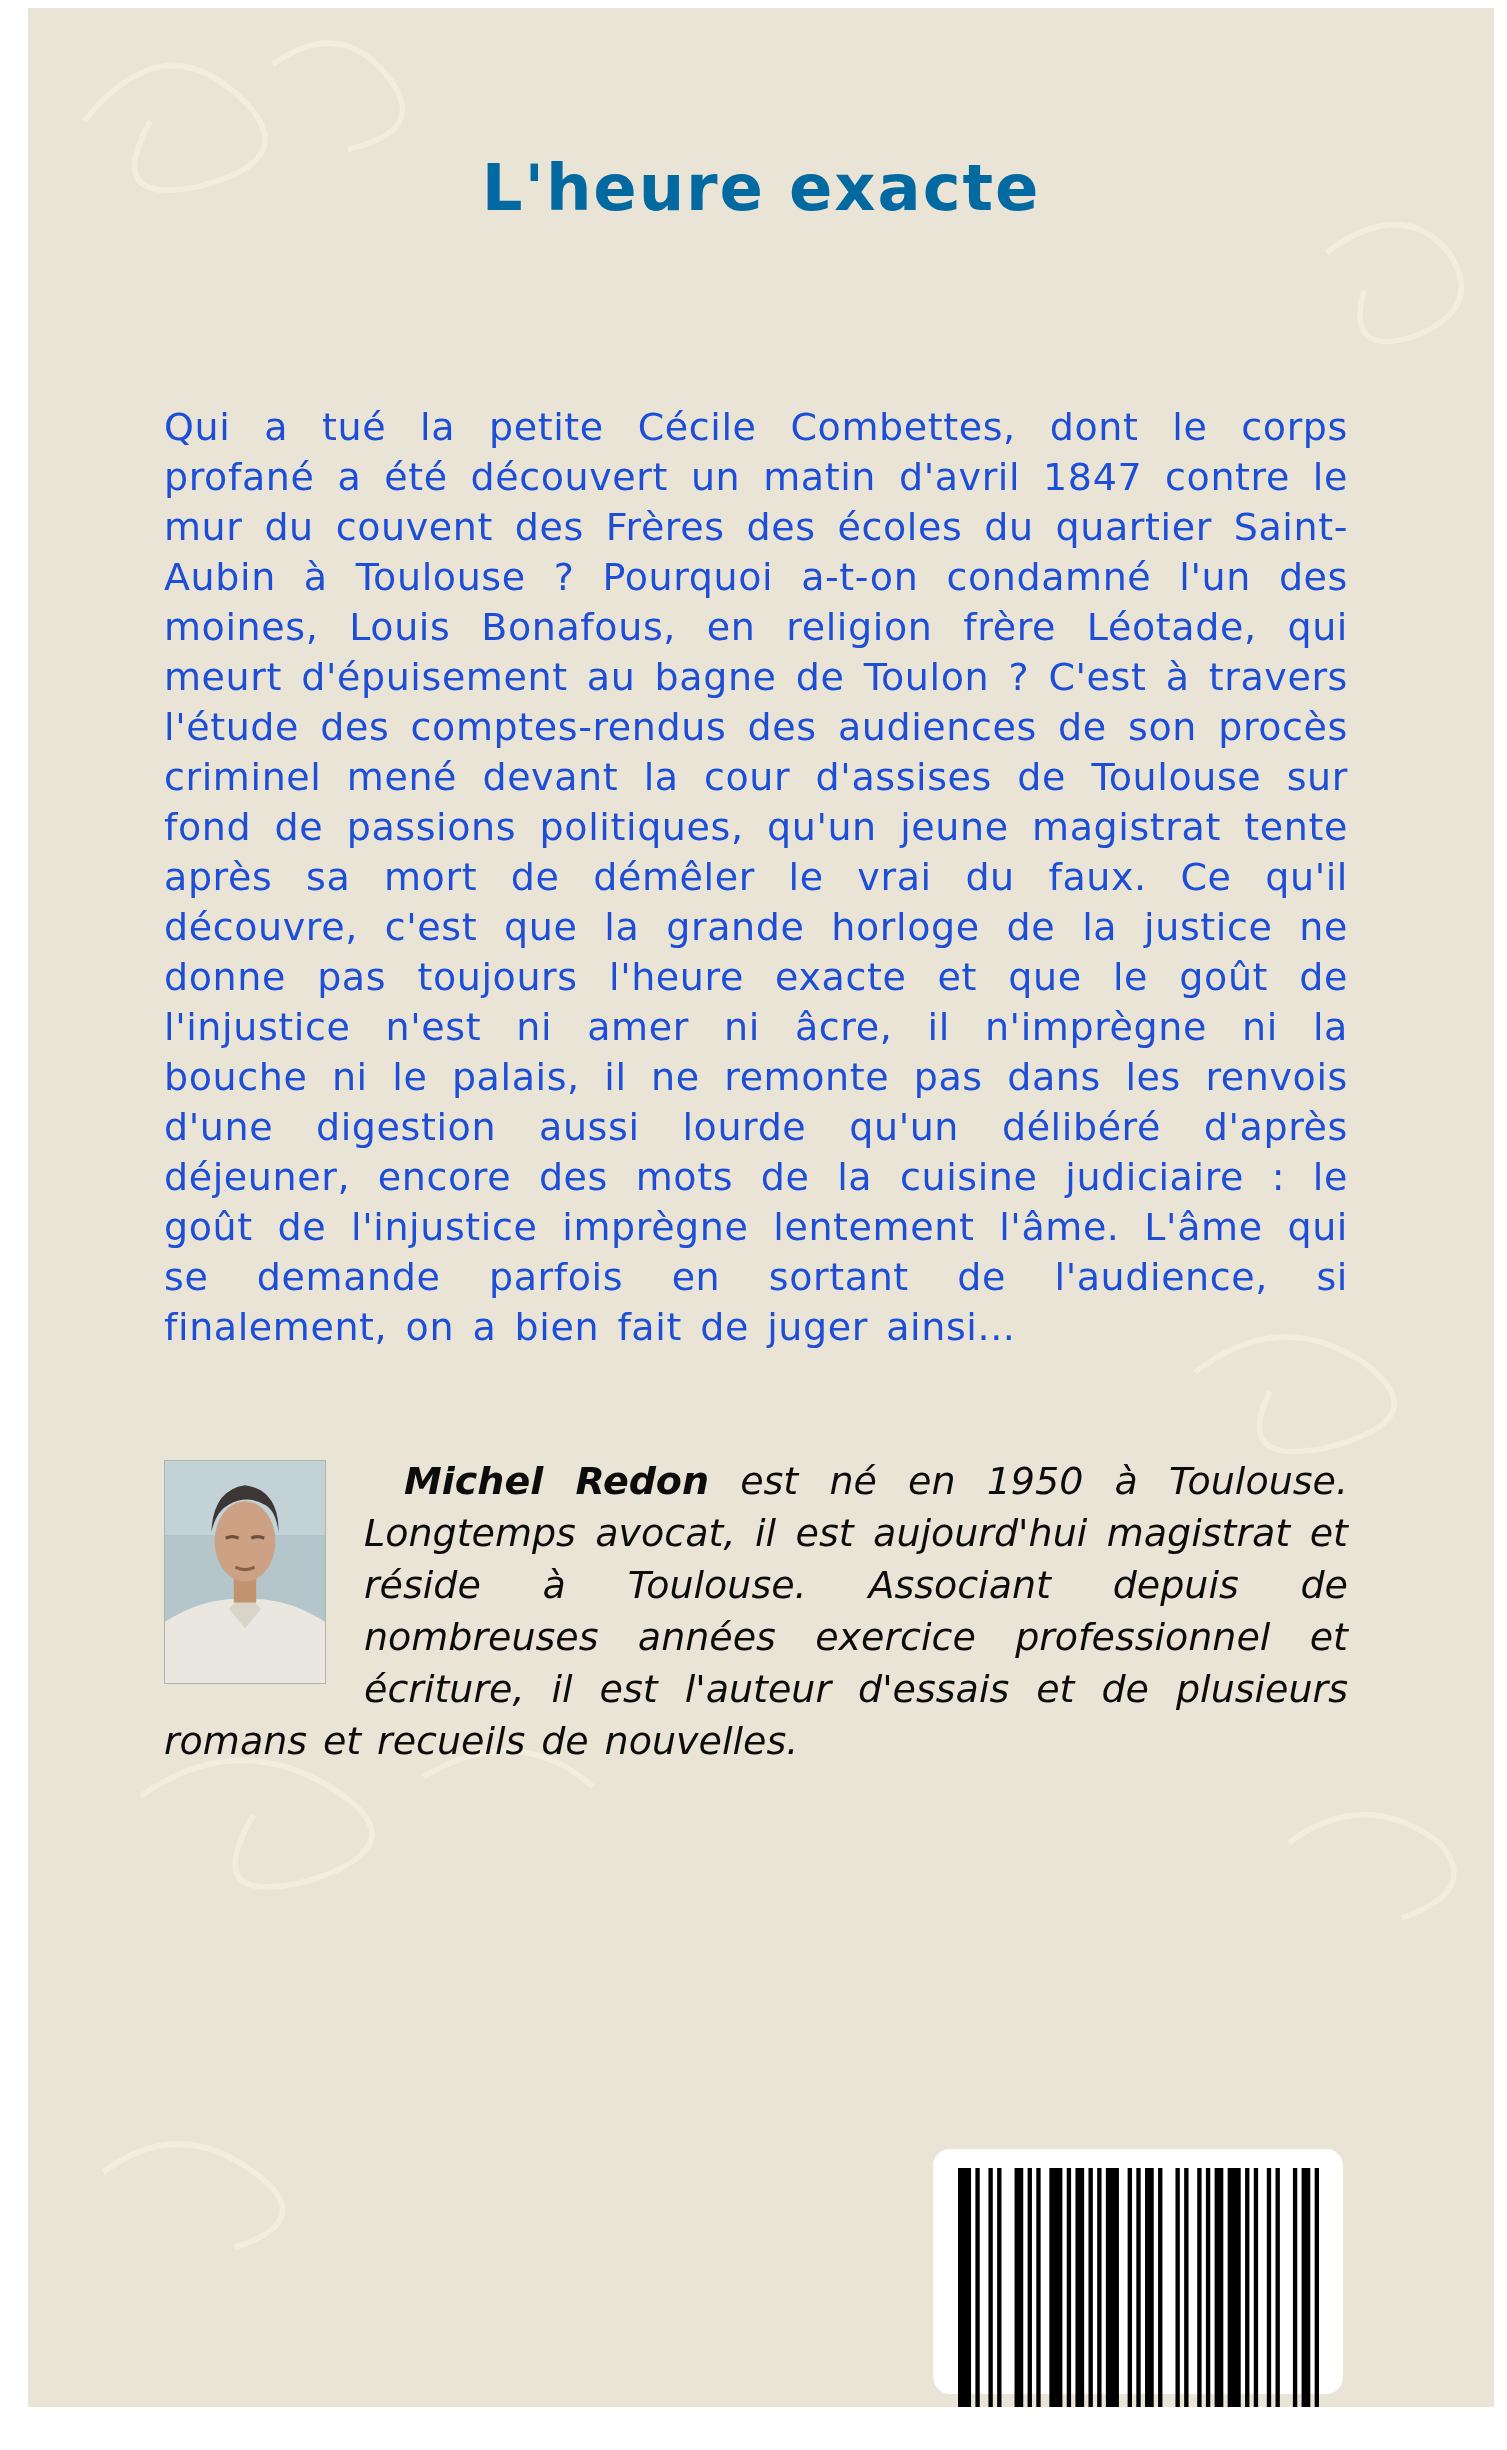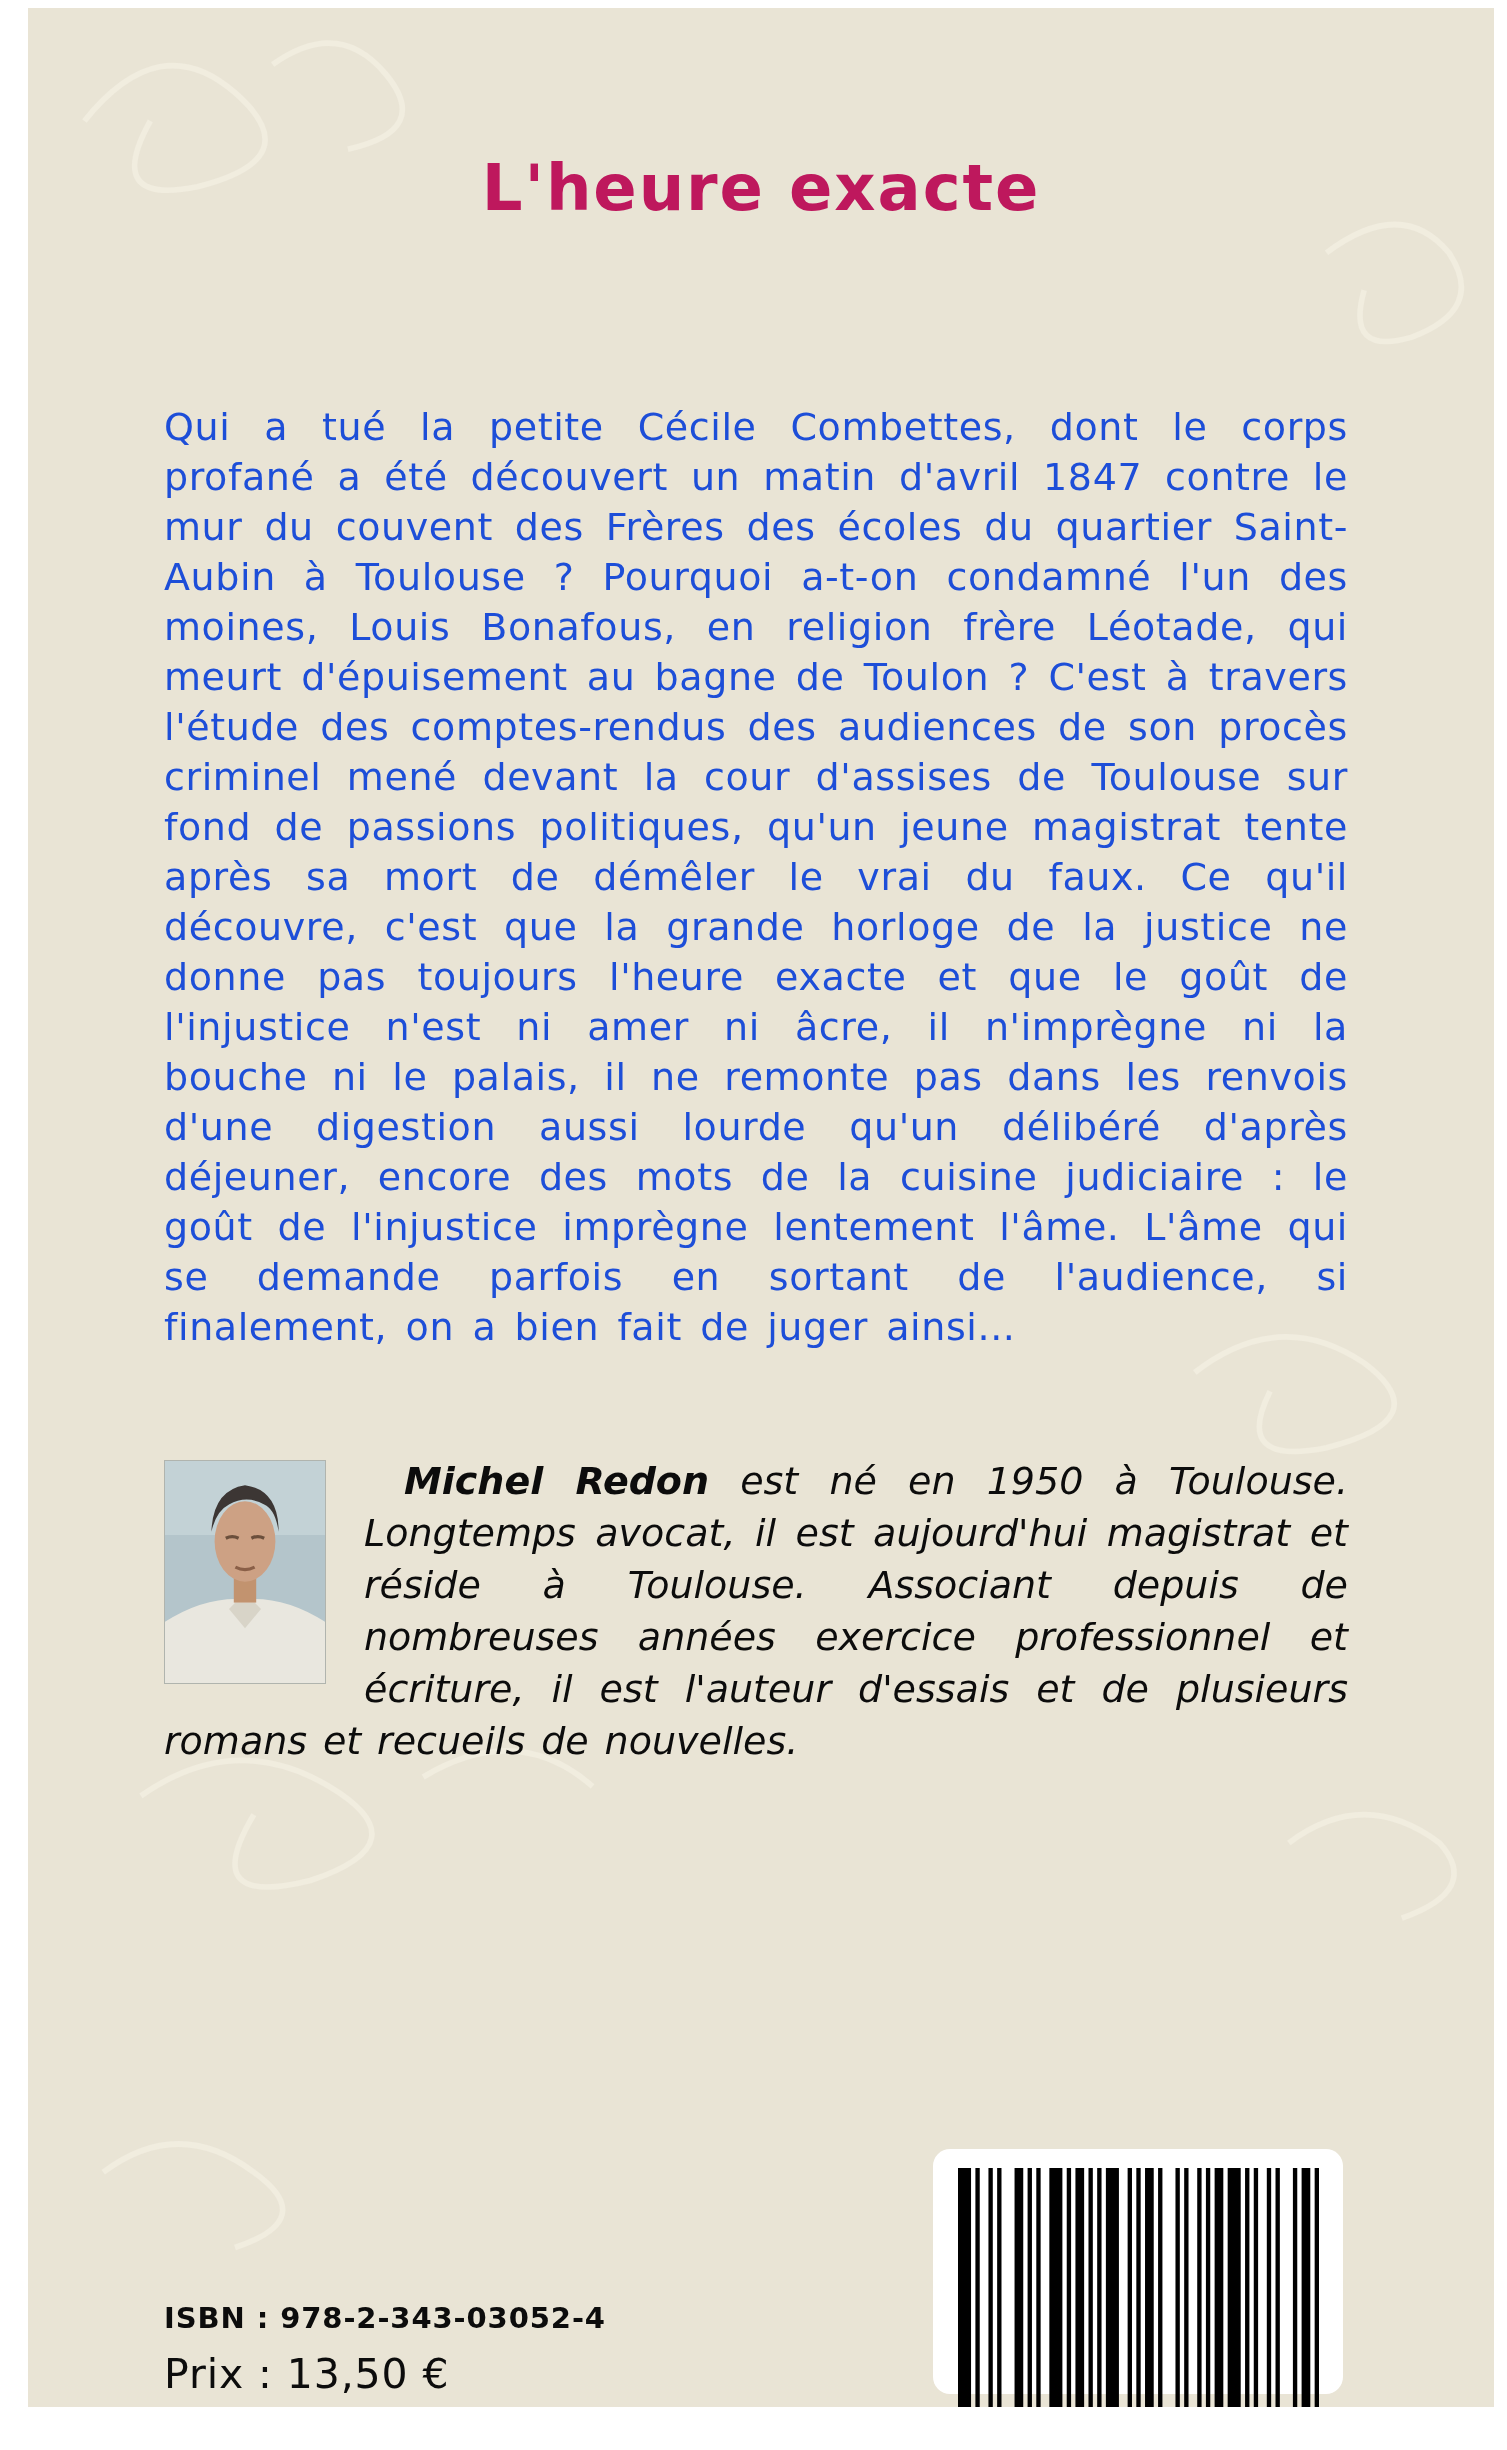--- a/index.html
+++ b/index.html
@@ -99,21 +99,21 @@
 
   <svg class="bg-decor" viewBox="0 0 1558 2550" fill="none" stroke="#f2eee1" stroke-width="6" opacity="0.9">
     <path d="M60 120 Q140 20 220 90 Q300 160 180 190 Q80 210 130 120 M260 60 Q330 10 380 70 Q430 130 340 150"></path>
     <path d="M1380 260 Q1460 200 1510 260 Q1550 320 1470 350 Q1400 370 1420 300"></path>
     <path d="M1240 1450 Q1330 1380 1420 1440 Q1500 1500 1380 1530 Q1280 1550 1320 1470"></path>
     <path d="M120 1900 Q220 1830 320 1890 Q420 1950 300 1990 Q180 2020 240 1920 M420 1880 Q520 1820 600 1890"></path>
     <path d="M1340 1950 Q1420 1890 1500 1950 Q1545 2000 1460 2030"></path>
     <path d="M80 2300 Q160 2240 240 2300 Q310 2350 220 2380"></path>
   </svg>
 
-  <h1 class="title" style="color: #be185d;">L'heure exacte</h1>
+  <h1 class="title" style="color: #0369a1;">L'heure exacte</h1>
 
   <p class="synopsis">Qui a tué la petite Cécile Combettes, dont le corps profané a été découvert un matin d'avril 1847 contre le mur du couvent des Frères des écoles du quartier Saint-Aubin à Toulouse ? Pourquoi a-t-on condamné l'un des moines, Louis Bonafous, en religion frère Léotade, qui meurt d'épuisement au bagne de Toulon ? C'est à travers l'étude des comptes-rendus des audiences de son procès criminel mené devant la cour d'assises de Toulouse sur fond de passions politiques, qu'un jeune magistrat tente après sa mort de démêler le vrai du faux. Ce qu'il découvre, c'est que la grande horloge de la justice ne donne pas toujours l'heure exacte et que le goût de l'injustice n'est ni amer ni âcre, il n'imprègne ni la bouche ni le palais, il ne remonte pas dans les renvois d'une digestion aussi lourde qu'un délibéré d'après déjeuner, encore des mots de la cuisine judiciaire : le goût de l'injustice imprègne lentement l'âme. L'âme qui se demande parfois en sortant de l'audience, si finalement, on a bien fait de juger ainsi...</p>
 
   <div class="bio">
     <span class="photo">
       <svg viewBox="0 0 100 138" preserveAspectRatio="none">
         <rect width="100" height="138" fill="#b4c5cb"></rect>
         <rect width="100" height="46" fill="#c3d2d6"></rect>
         <path d="M0 138 L0 100 Q25 84 50 86 Q75 84 100 100 L100 138 Z" fill="#e9e7df"></path>
         <path d="M40 92 L50 104 L60 92 L56 88 L44 88 Z" fill="#d8d4c8"></path>
@@ -121,30 +121,20 @@
         <ellipse cx="50" cy="50" rx="19" ry="25" fill="#cda184"></ellipse>
         <path d="M29 44 Q30 18 50 15 Q71 18 71 44 Q69 30 62 27 Q51 21 40 27 Q32 31 29 44 Z" fill="#3c3634"></path>
         <path d="M38 48 Q42 46 46 48" stroke="#6b4f3c" stroke-width="2" fill="none"></path>
         <path d="M54 48 Q58 46 62 48" stroke="#6b4f3c" stroke-width="2" fill="none"></path>
         <path d="M44 66 Q50 69 56 66" stroke="#8a5f47" stroke-width="2" fill="none"></path>
       </svg>
     </span>
     <span class="author-name">Michel Redon</span><span> est né en 1950 à Toulouse. Longtemps avocat, il est aujourd'hui magistrat et réside à Toulouse. Associant depuis de nombreuses années exercice professionnel et écriture, il est l'auteur d'essais et de plusieurs romans et recueils de nouvelles.</span>
   </div>
 
-  <div class="colophon">
-    <div class="isbn-line">
-      <span>ISBN :</span>
-      <span>978-2-343-03052-4</span>
-    </div>
-    <div class="price-line">
-      <span>Prix :</span>
-      <span>13,50 €</span>
-    </div>
-  </div>
 
   <div class="barcode">
     <div class="barcode-bars">
         <svg viewBox="0 0 83 100" preserveAspectRatio="none" style="width:100%;height:100%;display:block" fill="#000">
           <rect x="0" y="0" width="3" height="100"></rect>
           <rect x="4" y="0" width="1" height="100"></rect>
           <rect x="7" y="0" width="1" height="86"></rect>
           <rect x="9" y="0" width="1" height="86"></rect>
           <rect x="13" y="0" width="2" height="86"></rect>
           <rect x="16" y="0" width="1" height="86"></rect>

